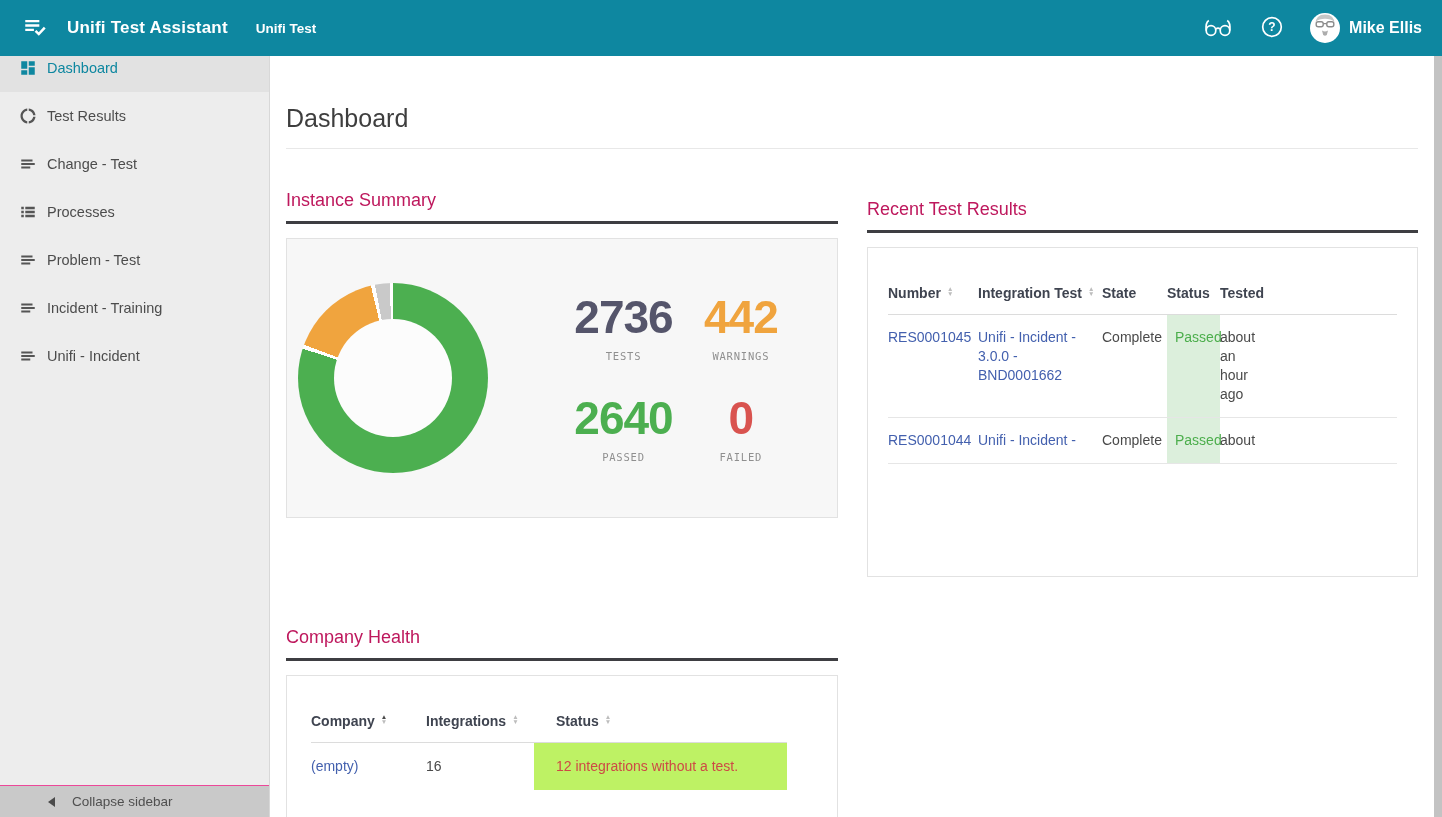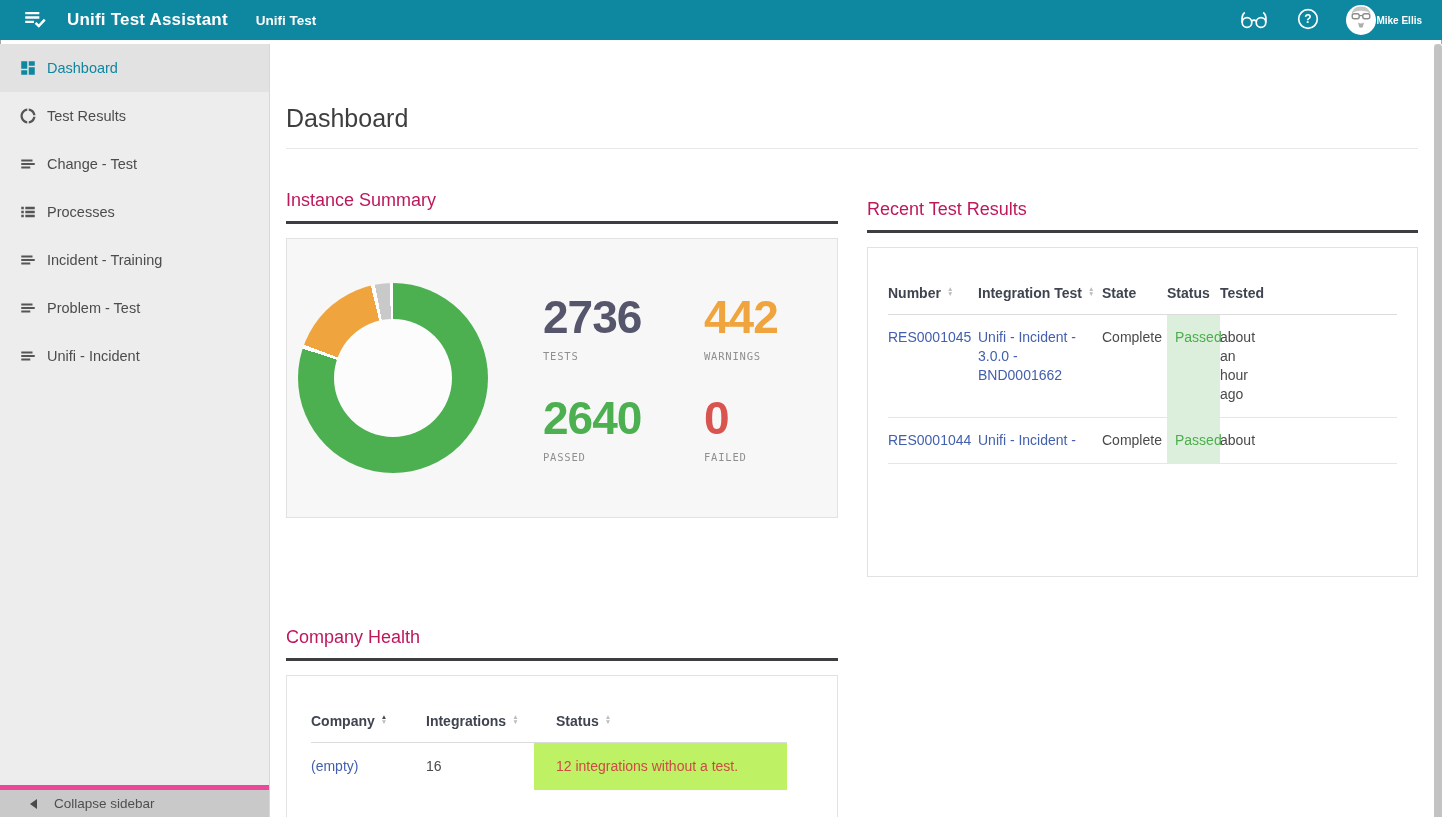--- a/index.html
+++ b/index.html
@@ -2,43 +2,43 @@
 <html><head>
 <meta charset="utf-8">
 <style>
   * { box-sizing: border-box; margin: 0; padding: 0; }
   html,body { background:#888; }
   body { font-family: "Liberation Sans", sans-serif; }
   .screen { position:relative; width:1442px; height:817px; background:#fff; overflow:hidden;
             box-shadow: inset 0 0 0 1px #a8a8a8; }
 
   
-  .topbar { position:absolute; left:0; top:0; width:1442px; height:40px; background:#0e87a0;
+  .topbar { position:absolute; left:0; top:0; width:1442px; height:56px; background:#0e87a0;
             display:flex; align-items:center; padding:0 20px; color:#fff; z-index:5; }
   .menu-btn { background:none; border:none; cursor:pointer; width:30px; height:30px; display:flex;
               align-items:center; justify-content:center; padding:0; }
   .app-title { font-size:17px; font-weight:700; margin-left:17px; letter-spacing:.2px; }
   .env-title { font-size:13.5px; font-weight:700; margin-left:28px; }
   .tb-spacer { flex:1; }
   .icon-btn { background:none; border:none; cursor:pointer; padding:0; margin-left:26px;
               display:flex; align-items:center; }
   .avatar { width:30px; height:30px; border-radius:50%; background:#fff; margin-left:26px;
             overflow:hidden; display:flex; align-items:center; justify-content:center; cursor:pointer; }
-  .user-name { font-size:10px; font-weight:700; cursor:pointer; }
+  .user-name { font-size:16px; font-weight:700; margin-left:9px; cursor:pointer; }
 
   
   .sidebar { position:absolute; left:0; top:44px; width:270px; height:773px; background:#ededed;
              border-right:1px solid #d8d8d8; }
   .nav-item { height:48px; display:flex; align-items:center; padding-left:18px; cursor:pointer; }
   .nav-item.active { background:#e2e2e2; }
   .nav-icon { width:20px; height:20px; margin-right:9px; display:flex; align-items:center; justify-content:center; }
   .nav-label { font-size:14.5px; color:#4c4c4c; }
   .nav-item.active .nav-label { color:#0e87a0; }
   .collapse-bar { position:absolute; left:0; bottom:0; width:100%; height:32px; background:#c9c9c9;
-                  border-top:5px solid #ec4899; display:flex; align-items:center; padding-left:30px;
+                  border-top:1px solid #ec4899; display:flex; align-items:center; padding-left:48px;
                   cursor:pointer; }
   .tri-left { width:0; height:0; border-top:5px solid transparent; border-bottom:5px solid transparent;
               border-right:7px solid #4a4a4a; }
   .collapse-label { font-size:13.5px; color:#4f4f4f; margin-left:17px; }
 
   
   .main { position:absolute; left:270px; top:44px; width:1164px; height:773px; background:#fff;
           overflow:hidden; padding:0 16px; }
   .page-title { font-size:25px; font-weight:400; color:#3e3e3e; margin-top:59px; line-height:30px; }
   .title-rule { border-top:1px solid #e8e8e8; margin-top:15px; }
@@ -61,21 +61,21 @@
   .donut-hole { position:absolute; left:36px; top:36px; width:118px; height:118px; border-radius:50%;
                 background:#fcfcfc; }
   .gauge { position:relative; width:190px; height:95px; overflow:hidden; margin-left:16px; flex:none;
            align-self:center; margin-top:48px; }
   .gauge::before { content:''; position:absolute; left:0; top:0; width:190px; height:190px; border-radius:50%;
            background:conic-gradient(from 270deg, #4caf50 0deg 43.5deg, #fff 43.5deg 45.5deg,
                                      #cccccc 45.5deg 180deg, transparent 180deg 360deg); }
   .gauge::after { content:''; position:absolute; left:37px; top:37px; width:116px; height:116px;
            border-radius:50%; background:#f7f7f7; }
 
-  .stats { display:grid; row-gap:32px; }
+  .stats { display:grid; row-gap:32px;text-align:center; }
   .stats-a { margin-left:55px; grid-template-columns:161px auto; }
   .stats-b { margin-left:25px; grid-template-columns:148px auto; }
   .stat .num { font-size:46px; font-weight:700; line-height:48px; letter-spacing:-1px; }
   .stat .lbl { margin-top:9px; font-family:"DejaVu Sans Mono", monospace; font-size:10.5px;
                letter-spacing:.8px; color:#8f8f8f; }
   .c-slate { color:#55556b; } .c-orange { color:#f0a43e; } .c-green { color:#4caf50; } .c-red { color:#d9534f; }
 
   
   .tbl { border-collapse:collapse; table-layout:fixed; font-size:14px; color:#4a4a4a; }
   .tbl th { font-weight:700; color:#3f4450; text-align:left; padding:10px 6px 13px 0;
@@ -182,29 +182,29 @@
           </svg>
         </span>
         <span class="nav-label">Processes</span>
       </div>
       <div class="nav-item">
         <span class="nav-icon">
           <svg width="18" height="18" viewBox="0 0 24 24" fill="#555">
             <path d="M3 6h15v2.6H3zM3 10.7h18v2.6H3zM3 15.4h12v2.6H3z"></path>
           </svg>
         </span>
+        <span class="nav-label">Problem - Test</span>
+      </div>
+      <div class="nav-item">
+        <span class="nav-icon">
+          <svg width="18" height="18" viewBox="0 0 24 24" fill="#555">
+            <path d="M3 6h15v2.6H3zM3 10.7h18v2.6H3zM3 15.4h12v2.6H3z"></path>
+          </svg>
+        </span>
         <span class="nav-label">Incident - Training</span>
-      </div>
-      <div class="nav-item">
-        <span class="nav-icon">
-          <svg width="18" height="18" viewBox="0 0 24 24" fill="#555">
-            <path d="M3 6h15v2.6H3zM3 10.7h18v2.6H3zM3 15.4h12v2.6H3z"></path>
-          </svg>
-        </span>
-        <span class="nav-label">Problem - Test</span>
       </div>
       <div class="nav-item">
         <span class="nav-icon">
           <svg width="18" height="18" viewBox="0 0 24 24" fill="#555">
             <path d="M3 6h15v2.6H3zM3 10.7h18v2.6H3zM3 15.4h12v2.6H3z"></path>
           </svg>
         </span>
         <span class="nav-label">Unifi - Incident</span>
       </div>
     </nav>

